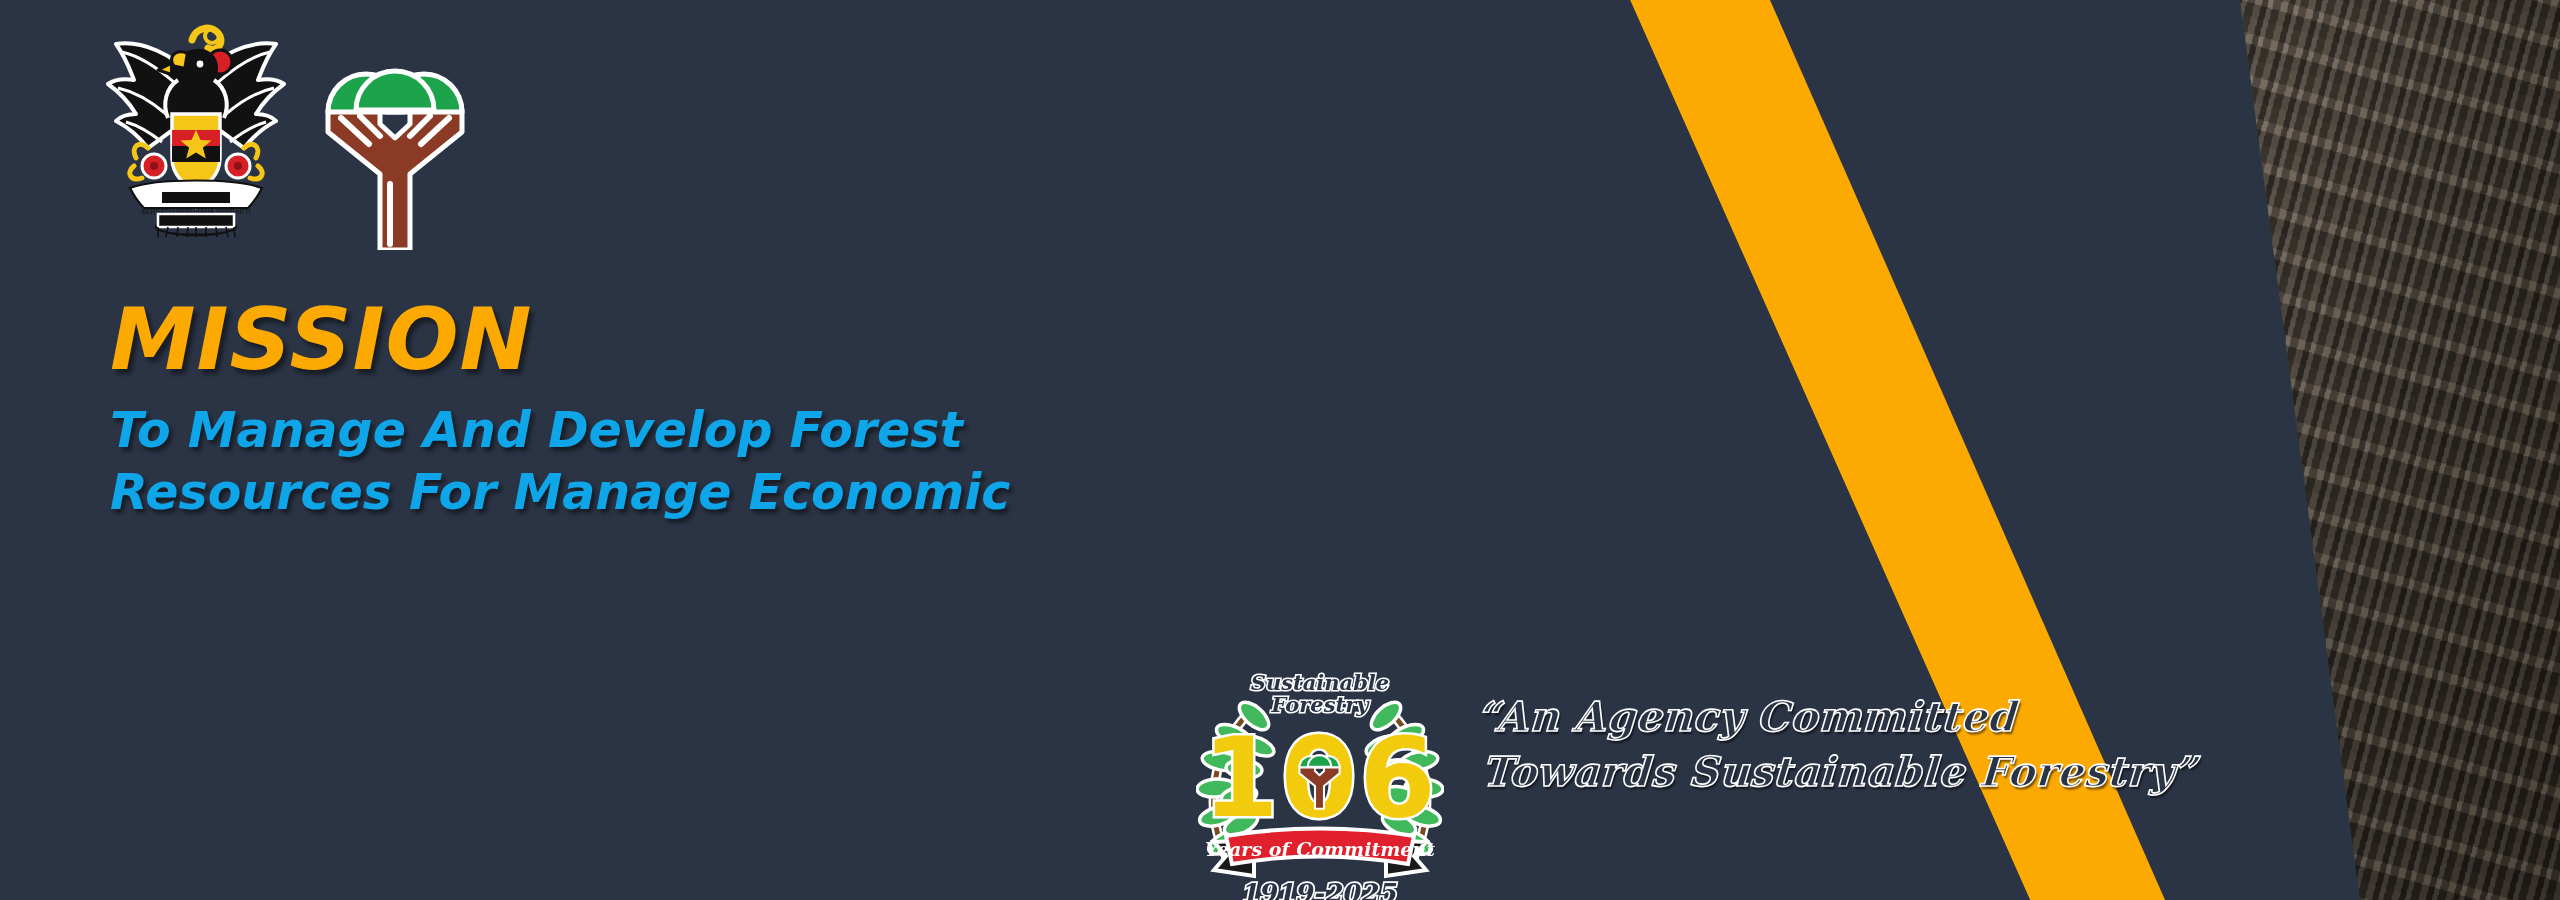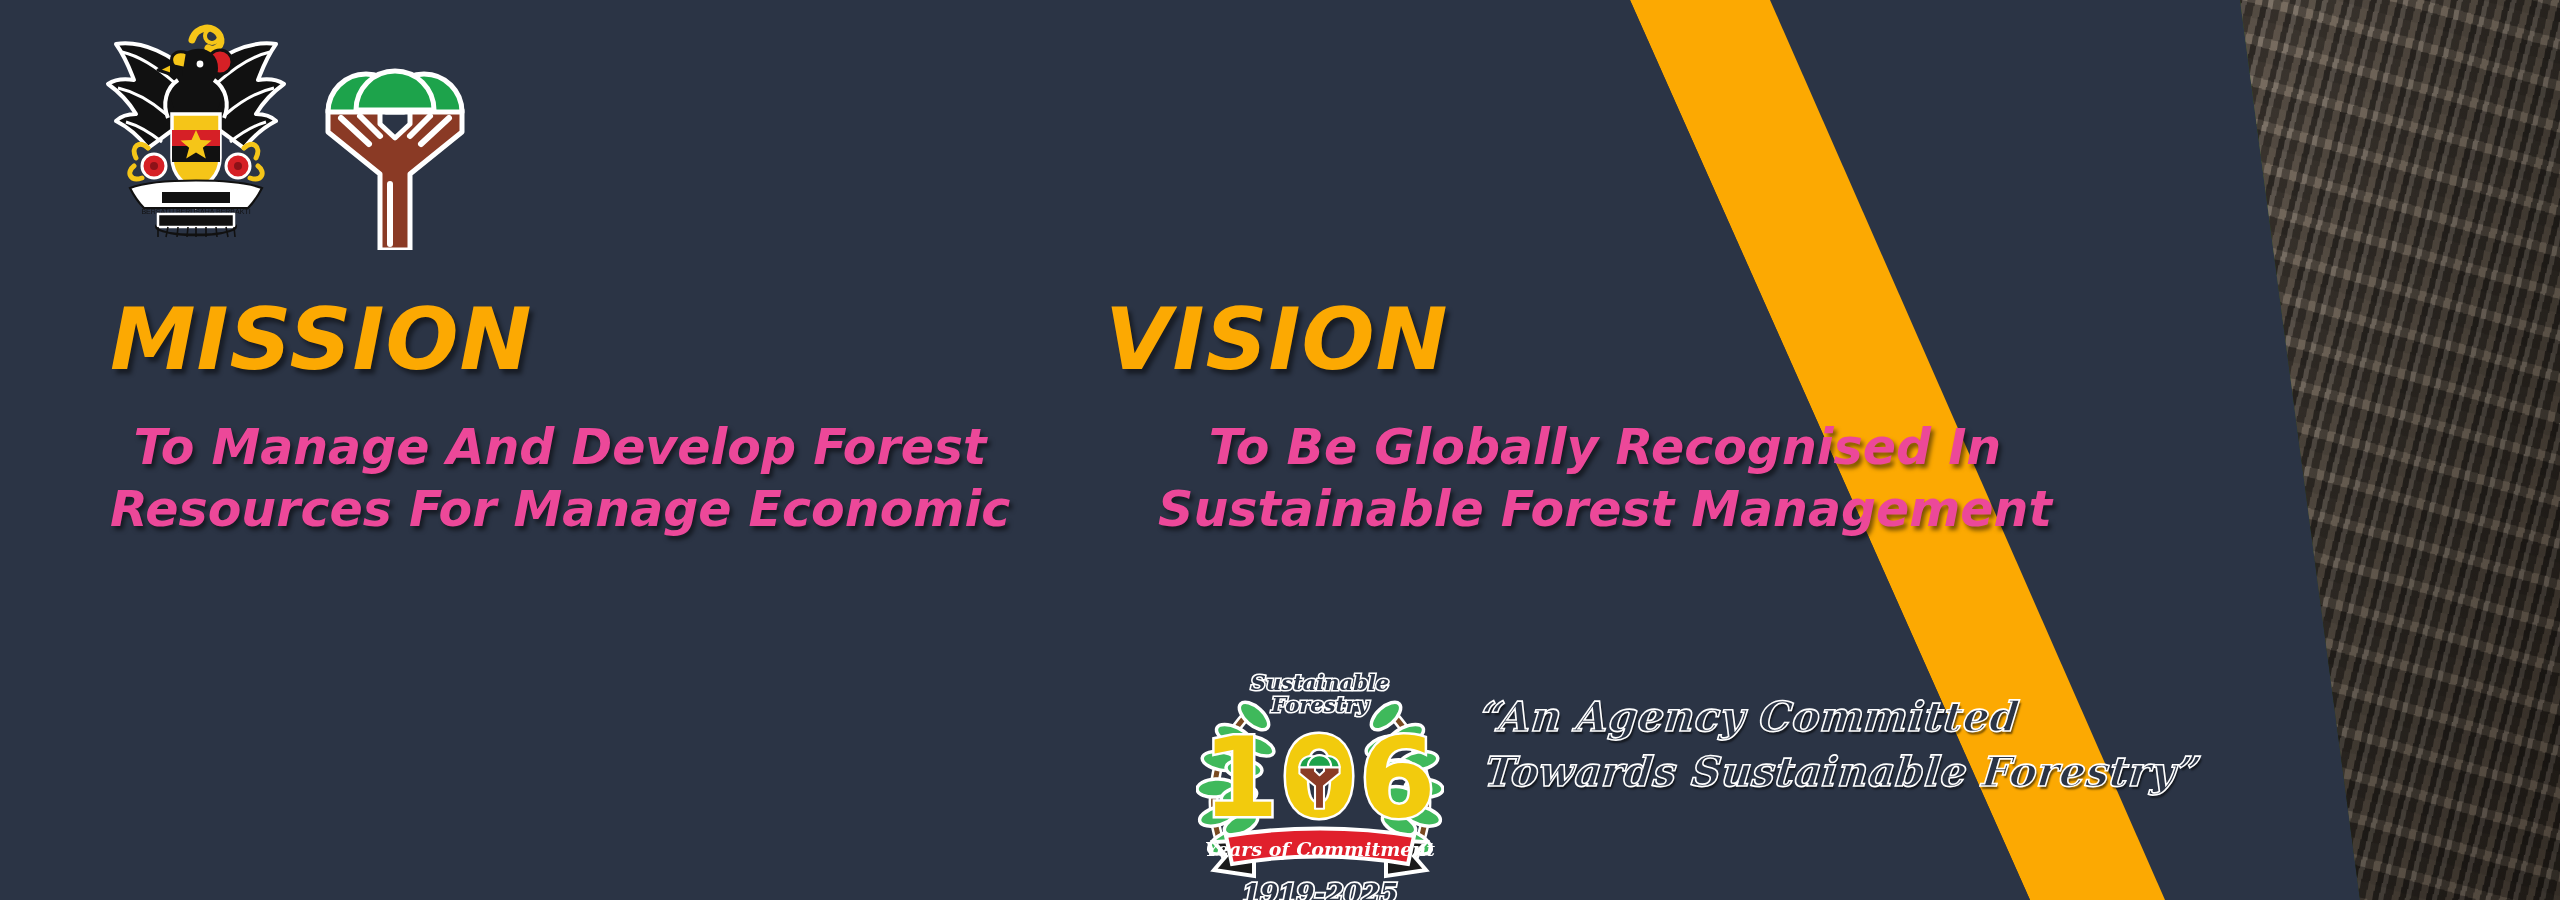--- a/index.html
+++ b/index.html
@@ -118,32 +118,31 @@
   .col-vision  { top:296px; left:1105px; width:1000px; }
 
   .heading {
     font-size:86px;
     font-weight:bold;
     font-style:italic;
     color:#FCA902;
     letter-spacing:1px;
     line-height:1.0;
     text-shadow:4px 5px 4px rgba(0,0,0,.45);
-    margin-bottom:35px;
+    margin-bottom:18px;
     font-family:"DejaVu Sans", sans-serif;
   }
   .body-text {
     font-size:49px;
     font-weight:bold;
     font-style:italic;
-    color:#ec4899;
+    color:#0ea5e9;
     line-height:1.26;
     text-shadow:3px 4px 4px rgba(0,0,0,.5);
     font-family:"DejaVu Sans", sans-serif;
-    text-align:center;
   }
   .body-text div { white-space:nowrap; }
 
   
   .emblem {
     position:absolute;
     top:664px; left:1196px;
     width:248px; height:252px;
   }
   .emblem svg { width:100%; height:100%; display:block; }
@@ -258,27 +257,20 @@
     </div>
 
     <div class="col col-mission">
       <div class="heading">MISSION</div>
       <div class="body-text">
         <div>To Manage And Develop Forest</div>
         <div>Resources For Manage Economic</div>
       </div>
     </div>
 
-    <div class="col col-vision">
-      <div class="heading">VISION</div>
-      <div class="body-text">
-        <div>To Be Globally Recognised In</div>
-        <div>Sustainable Forest Management</div>
-      </div>
-    </div>
 
     <div class="emblem">
       <svg viewBox="0 0 248 252">
 
         <g>
           <path d="M34 200 C6 150 14 84 58 44" fill="none" stroke="#fff" stroke-width="10"></path>
           <path d="M34 200 C6 150 14 84 58 44" fill="none" stroke="#7a4a20" stroke-width="5"></path>
           <path d="M214 200 C242 150 234 84 190 44" fill="none" stroke="#fff" stroke-width="10"></path>
           <path d="M214 200 C242 150 234 84 190 44" fill="none" stroke="#7a4a20" stroke-width="5"></path>
           <g fill="#3FB95B" stroke="#ffffff" stroke-width="3.5">

